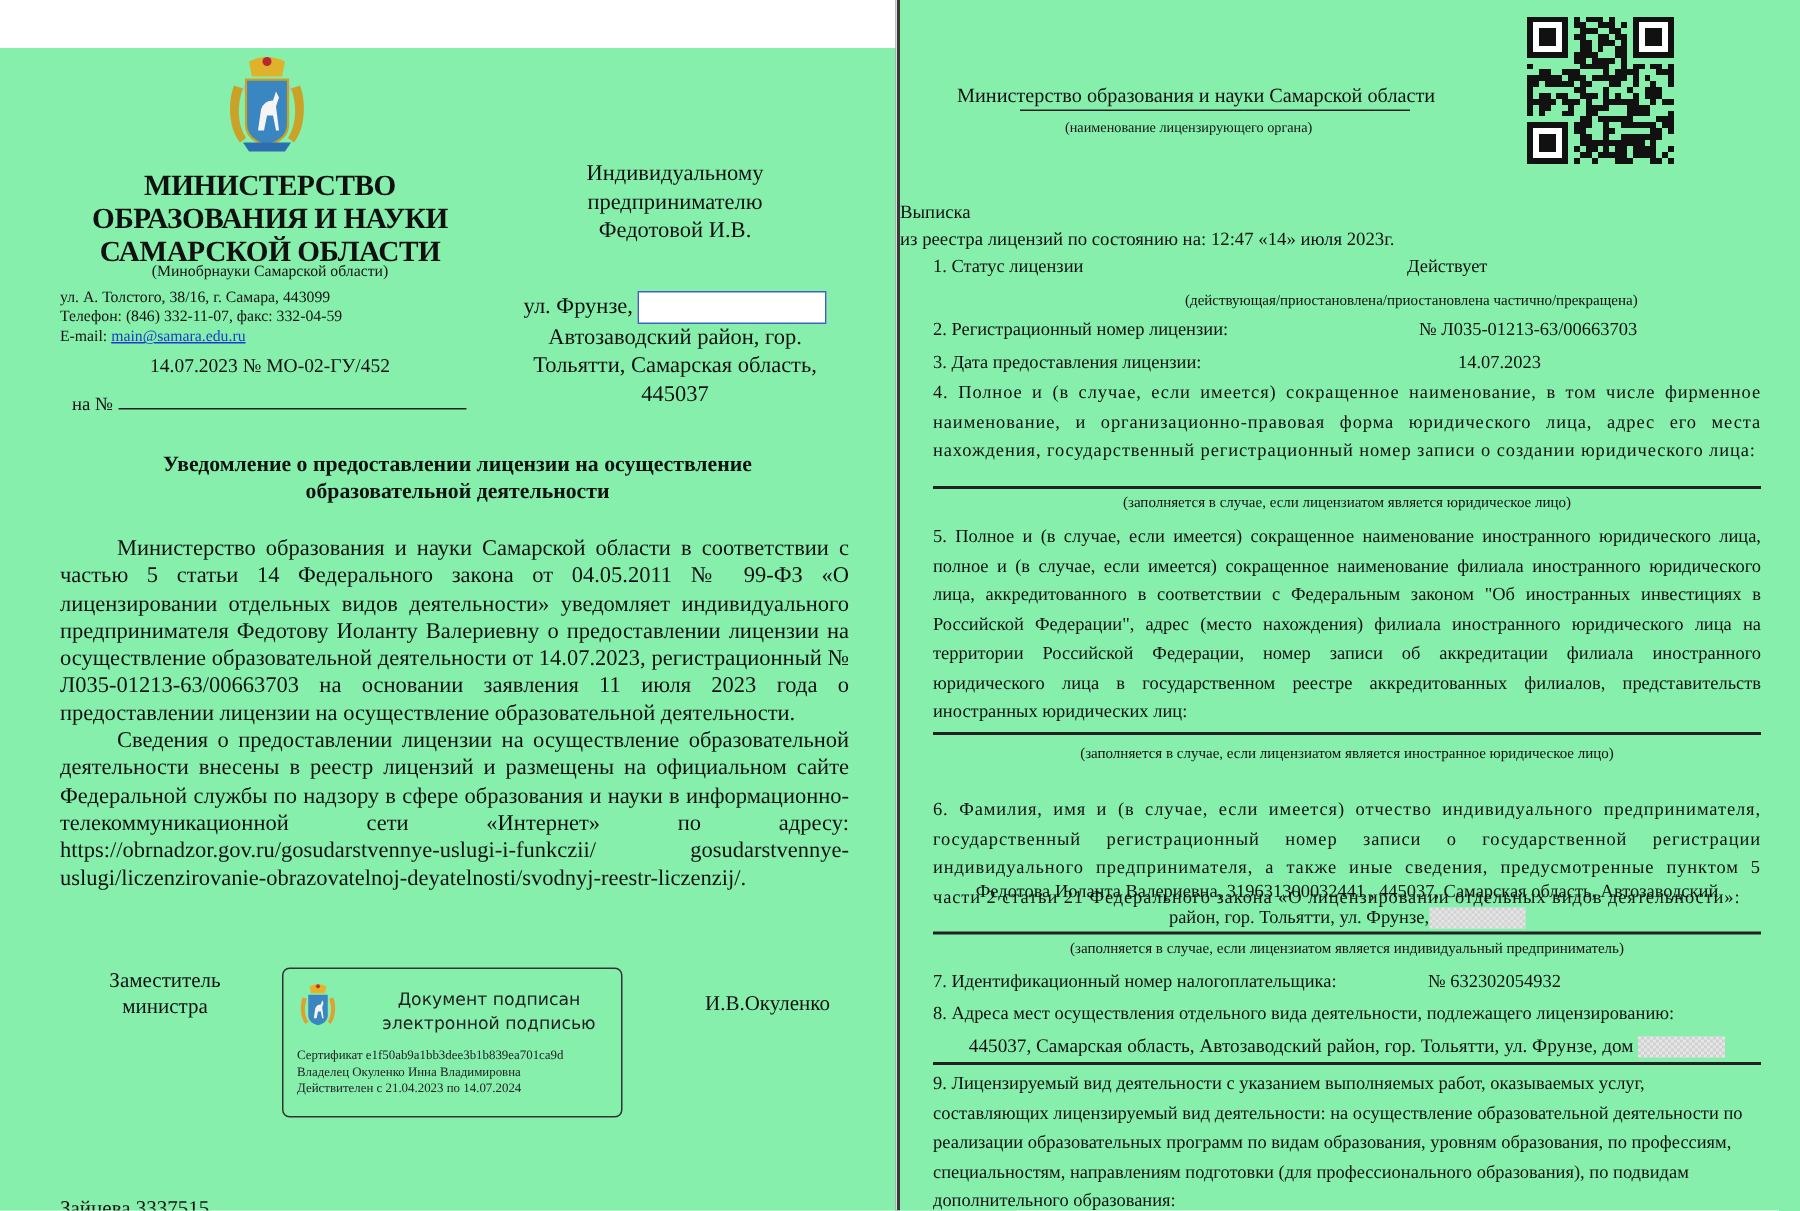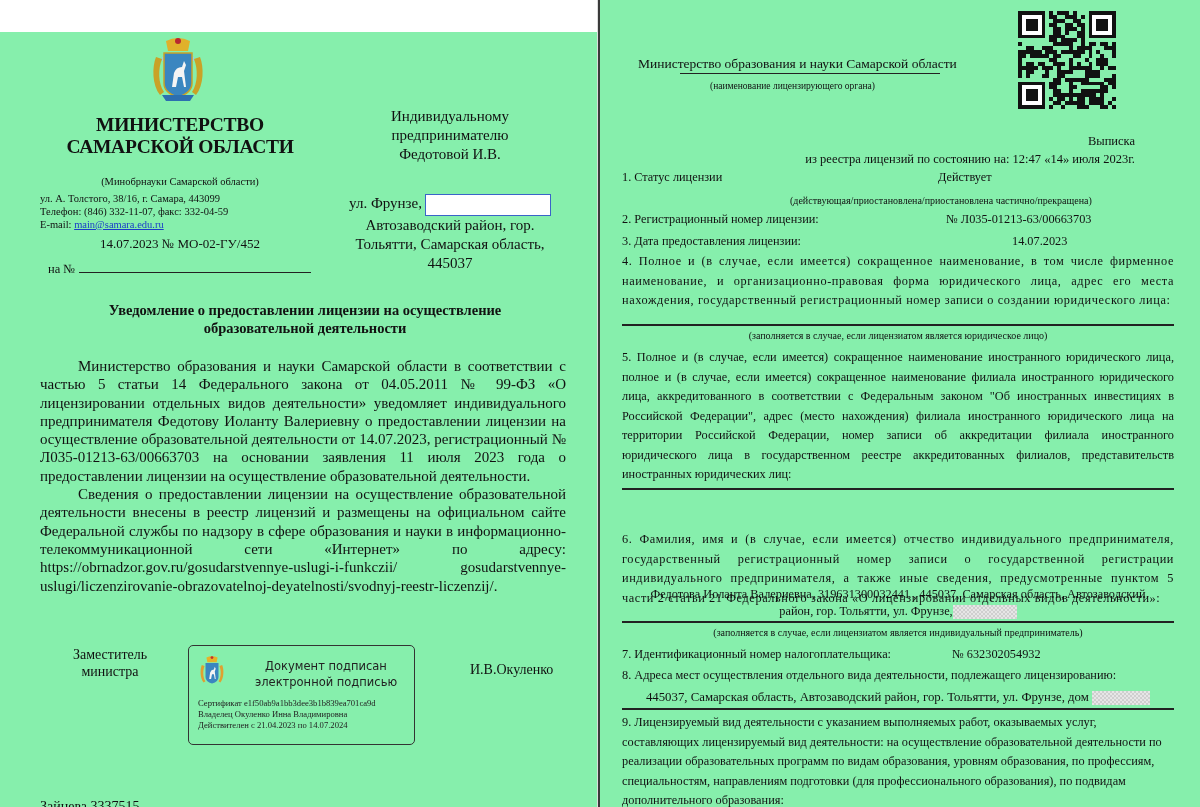--- a/index.html
+++ b/index.html
@@ -39,21 +39,21 @@
   .sig-details { position: absolute; left: 9px; top: 52px; font-size: 8.6px; line-height: 11px; color: #222; }
   .sig-name { position: absolute; left: 470px; top: 630px; font-size: 14px; }
   .executor { position: absolute; left: 40px; top: 767px; font-size: 14px; }
 
   
   .r-org { position: absolute; left: 38px; top: 56px; font-size: 13.5px; }
   .r-org-line { position: absolute; left: 80px; top: 73px; width: 260px; height: 1px; background: #222; }
   .r-org-caption { position: absolute; left: 110px; top: 81px; font-size: 9.5px; }
   .qr { position: absolute; left: 418px; top: 8px; width: 98px; height: 104px; }
 
-  .r-title { position: absolute; left: 0; top: 132px; width: 535px; text-align: right; font-size: 12.5px; line-height: 18px; }
+  .r-title { position: absolute; left: 0; top: 132px; width: 535px; text-align: left; font-size: 12.5px; line-height: 18px; }
   .r-row { position: absolute; left: 22px; font-size: 12.3px; }
   .r-val { position: absolute; font-size: 12.3px; }
   .r-caption { position: absolute; font-size: 10px; text-align: center; }
   .r-para { position: absolute; left: 22px; width: 552px; font-size: 12.3px; line-height: 19.5px; text-align: justify; }
   .r-para.wide { letter-spacing: 0.6px; }
   .r-hr { position: absolute; left: 22px; width: 552px; height: 1.5px; background: #222; }
   .r-center { position: absolute; left: 22px; width: 552px; text-align: center; font-size: 12.3px; line-height: 17px; }
   .redact { display: inline-block; width: 64px; height: 14px; vertical-align: middle;
     background-color: #e6e6e6;
     background-image: linear-gradient(45deg, #cfcfcf 25%, transparent 25%, transparent 75%, #cfcfcf 75%),
@@ -71,20 +71,21 @@
     <rect x="12" y="20" width="32" height="4" fill="#9ecbe6"></rect>
     <path d="M16 4 Q28 -2 40 4 L38 14 L18 14 Z" fill="#e0b12a"></path>
     <circle cx="28" cy="4" r="3" fill="#b82830"></circle>
     <path d="M14 16 L42 16 L42 46 Q42 56 28 60 Q14 56 14 46 Z" fill="#3a86c0" stroke="#c9a227" stroke-width="1.5"></path>
     <path d="M22 50 L24 36 Q26 30 32 30 L34 24 L36 28 L34 34 L36 50 L34 50 L32 40 L28 40 L26 50 Z" fill="#f4f4f4"></path>
     <path d="M12 58 L44 58 L40 64 L16 64 Z" fill="#2c6fb0"></path>
   </svg>
 
   <div class="ministry-name">
     <div>МИНИСТЕРСТВО</div>
+    <div>ОБРАЗОВАНИЯ И НАУКИ</div>
     <div>САМАРСКОЙ ОБЛАСТИ</div>
   </div>
   <div class="ministry-short">(Минобрнауки Самарской области)</div>
   <div class="ministry-addr">
     <div>ул. А. Толстого, 38/16, г. Самара, 443099</div>
     <div>Телефон: (846) 332-11-07, факс: 332-04-59</div>
     <div><span>E-mail: </span><a>main@samara.edu.ru</a></div>
   </div>
   <div class="out-number">14.07.2023 № МО-02-ГУ/452</div>
   <div class="ref-line"><span>на №</span><span class="blank"></span></div>
@@ -416,28 +417,29 @@
   </div>
 
   <div class="r-row" style="top:170px;">1. Статус лицензии</div>
   <div class="r-val" style="left:338px; top:170px;">Действует</div>
   <div class="r-caption" style="left:190px; top:195px;">(действующая/приостановлена/приостановлена частично/прекращена)</div>
 
   <div class="r-row" style="top:212px;">2. Регистрационный номер лицензии:</div>
   <div class="r-val" style="left:346px; top:212px;">№ Л035-01213-63/00663703</div>
 
   <div class="r-row" style="top:234px;">3. Дата предоставления лицензии:</div>
-  <div class="r-val" style="left:412px; top:234px;">14.07.2023</div>
+  <div class="r-val" style="left:372px; top:234px;">14.07.2023</div>
 
   <div class="r-para wide" style="top:252px;">4. Полное и (в случае, если имеется) сокращенное наименование, в том числе фирменное наименование, и организационно-правовая форма юридического лица, адрес его места нахождения, государственный регистрационный номер записи о создании юридического лица:</div>
   <div class="r-hr" style="top:324px;"></div>
   <div class="r-caption" style="left:22px; width:552px; top:330px;">(заполняется в случае, если лицензиатом является юридическое лицо)</div>
 
   <div class="r-para" style="top:348px;">5. Полное и (в случае, если имеется) сокращенное наименование иностранного юридического лица, полное и (в случае, если имеется) сокращенное наименование филиала иностранного юридического лица, аккредитованного в соответствии с Федеральным законом "Об иностранных инвестициях в Российской Федерации", адрес (место нахождения) филиала иностранного юридического лица на территории Российской Федерации, номер записи об аккредитации филиала иностранного юридического лица в государственном реестре аккредитованных филиалов, представительств иностранных юридических лиц:</div>
   <div class="r-hr" style="top:488px;"></div>
+  <div class="r-caption" style="left:22px; width:552px; top:497px;">(заполняется в случае, если лицензиатом является иностранное юридическое лицо)</div>
 
   <div class="r-para wide" style="top:514px;margin-top:16px;">6. Фамилия, имя и (в случае, если имеется) отчество индивидуального предпринимателя, государственный регистрационный номер записи о государственной регистрации индивидуального предпринимателя, а также иные сведения, предусмотренные пунктом 5 части 2 статьи 21 Федерального закона «О лицензировании отдельных видов деятельности»:</div>
   <div class="r-center" style="top:586px;">
     <div>Федотова Иоланта Валериевна, 319631300032441 , 445037, Самарская область, Автозаводский</div>
     <div><span>район, гор. Тольятти, ул. Фрунзе,</span><span class="redact"></span></div>
   </div>
   <div class="r-hr" style="top:621px;"></div>
   <div class="r-caption" style="left:22px; width:552px; top:627px;">(заполняется в случае, если лицензиатом является индивидуальный предприниматель)</div>
 
   <div class="r-row" style="top:647px;">7. Идентификационный номер налогоплательщика:</div>

